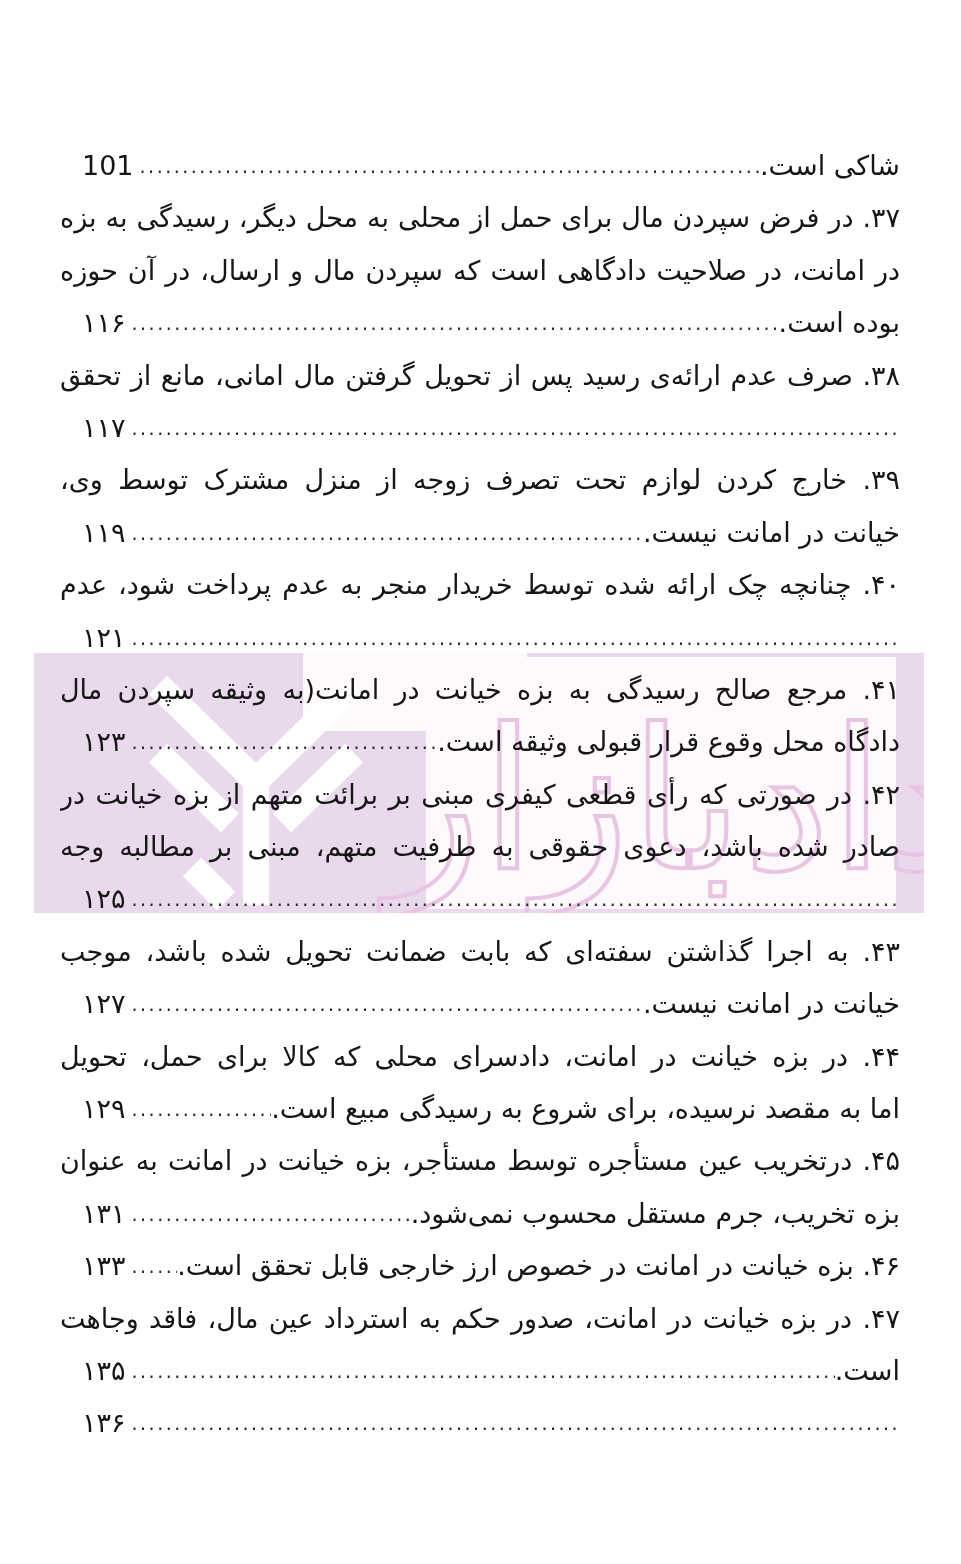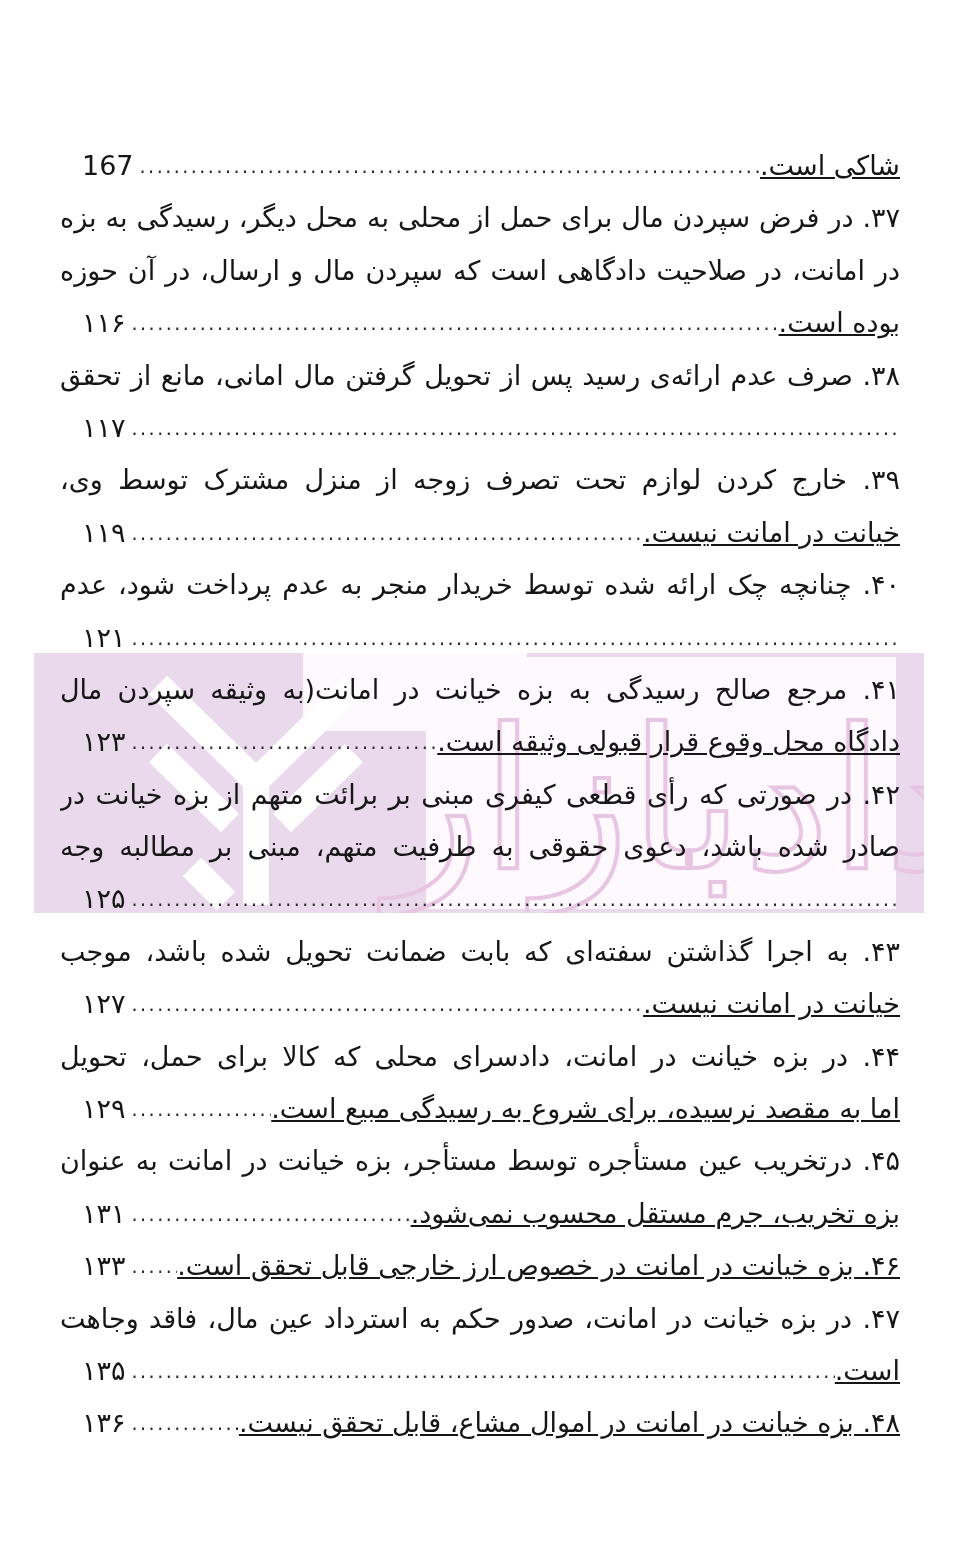--- a/index.html
+++ b/index.html
@@ -36,21 +36,21 @@
     text-align-last:justify;
     white-space:normal;
   }
   .last-line{
     height:52.4px;
     display:flex;
     direction:rtl;
     align-items:baseline;
     padding-left:22px;
   }
-  .lt{flex:0 0 auto;white-space:nowrap;text-decoration:underline;}
+  .lt{flex:0 0 auto;white-space:nowrap;}
   .dots{
     flex:1 1 auto;
     min-width:0;
     overflow:hidden;
     white-space:nowrap;
     direction:ltr;
     text-align:left;
     font-size:19px;
     letter-spacing:2.5px;
     color:#262626;
@@ -81,21 +81,21 @@
     </g>
 
     <text x="645" y="215" text-anchor="middle" font-size="195" direction="rtl" font-family="DejaVu Sans, sans-serif" fill="none" stroke-width="4" stroke="#e8c5e2">دادبازار</text>
   </svg>
 
   <div class="toc" id="toc-list">
   <div class="entry">
     <div class="last-line">
       <span class="lt">شاکی است.</span>
       <span class="dots"></span>
-      <span class="pn">167</span>
+      <span class="pn">101</span>
     </div>
   </div>
 
   <div class="entry">
     <div class="full-line">۳۷. در فرض سپردن مال برای حمل از محلی به محل دیگر، رسیدگی به بزه خیانت</div>
         <div class="full-line">در امانت، در صلاحیت دادگاهی است که سپردن مال و ارسال، در آن حوزه قضایی</div>
         <div class="last-line">
       <span class="lt">بوده است.</span>
       <span class="dots"></span>
       <span class="pn">۱۱۶</span>
@@ -184,19 +184,18 @@
     <div class="full-line">۴۷. در بزه خیانت در امانت، صدور حکم به استرداد عین مال، فاقد وجاهت قانونی</div>
         <div class="last-line">
       <span class="lt">است.</span>
       <span class="dots"></span>
       <span class="pn">۱۳۵</span>
     </div>
   </div>
 
   <div class="entry">
     <div class="last-line">
-      <span class="lt">۴۸. بزه خیانت در امانت در اموال مشاع، قابل تحقق نیست.</span>
       <span class="dots"></span>
       <span class="pn">۱۳۶</span>
     </div>
   </div>
 </div>
 </div>
 
 </body></html>

